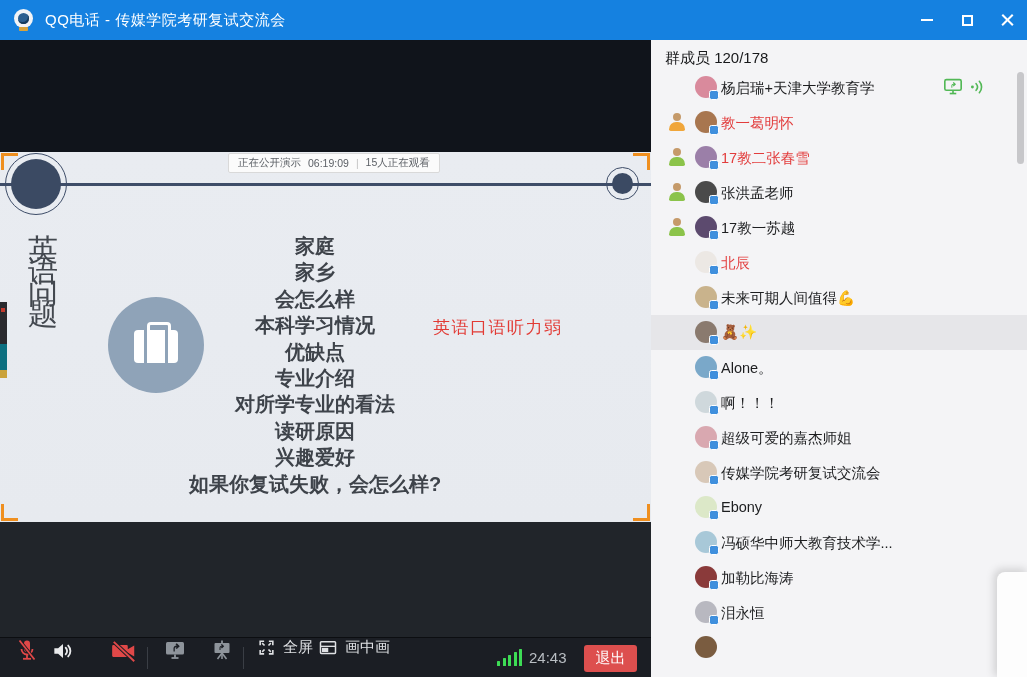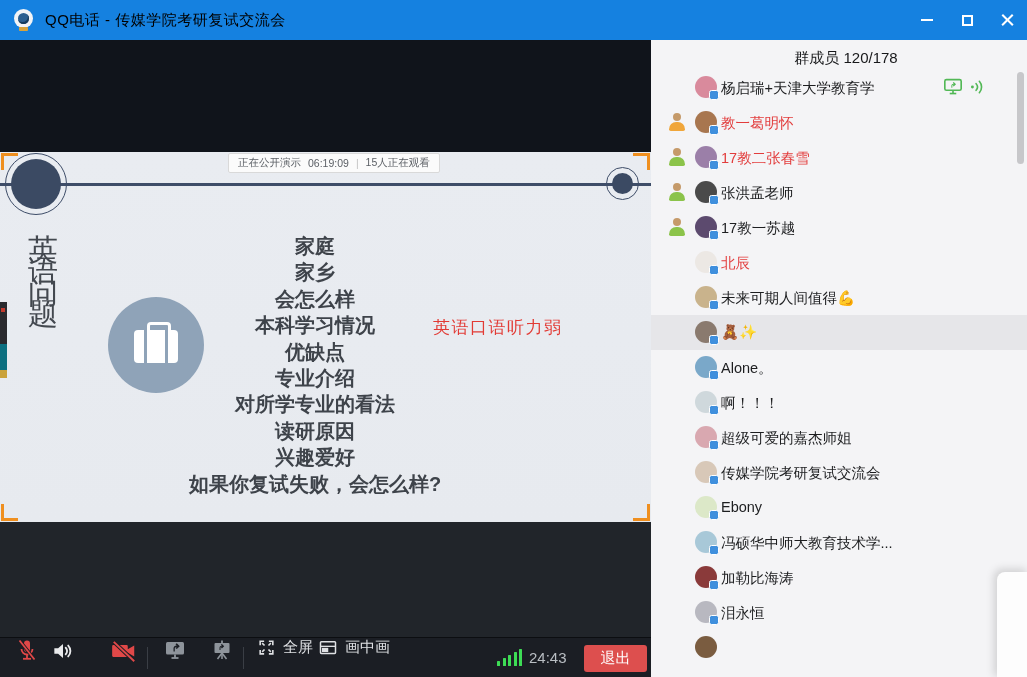--- a/index.html
+++ b/index.html
@@ -1,21 +1,21 @@
 <!DOCTYPE html>
 <html><head>
 <meta charset="utf-8">
 <style>
   * { margin:0; padding:0; box-sizing:border-box; }
   html,body { width:1027px; height:677px; overflow:hidden;
     font-family:"Liberation Sans","DejaVu Sans",sans-serif; background:#10141b; }
 
   
   #titlebar { position:absolute; left:0; top:0; width:1027px; height:40px;
-    background:#1581e0; display:flex; align-items:center; color:#000000; }
+    background:#1581e0; display:flex; align-items:center; color:#ffffff; }
   #qq-cam-icon { width:22px; height:22px; margin-left:13px; position:relative; }
   #qq-cam-icon .lens-outer { position:absolute; left:1px; top:0; width:19px; height:19px;
     border-radius:50%; background:#f2f4f6; box-shadow:inset 0 0 0 2px #béb; }
   #qq-cam-icon .lens-inner { position:absolute; left:5px; top:4px; width:11px; height:11px;
     border-radius:50%; background:#2b5f90; box-shadow:inset -1px -2px 0 #173c5e; }
   #qq-cam-icon .stand { position:absolute; left:6px; bottom:0; width:9px; height:4px;
     background:#d8a33c; border-radius:1px; }
   #title-text { margin-left:10px; font-size:15px; letter-spacing:.5px; }
   #win-controls { position:absolute; right:0; top:0; height:40px; display:flex; align-items:center; }
   .win-btn { width:40px; height:40px; display:flex; align-items:center; justify-content:center; cursor:default; }
@@ -81,28 +81,28 @@
 
   
   #call-toolbar { position:absolute; left:0; top:597px; width:651px; height:40px;
     background:#1b1e24; border-top:1px solid #0c0e11; }
   .tb-item { position:absolute; top:0; height:40px; display:flex; align-items:flex-start; cursor:default; }
   .tb-label { font-size:15px; color:#dfe1e4; margin-left:7px; }
   .tb-divider { position:absolute; top:9px; width:1px; height:22px; background:#3a3e45; }
   #signal-bars { position:absolute; left:497px; top:11px; display:flex; align-items:flex-end; gap:2.5px; }
   #signal-bars i { display:block; width:3px; background:#3ddc55; border-radius:.5px; }
   #timer { position:absolute; left:529px; top:11px; font-size:15px; color:#b9bec3; }
-  #exit-btn { position:absolute; left:584px; top:7px; width:63px; height:27px; background:#dd4f4e;
+  #exit-btn { position:absolute; left:584px; top:7px; width:53px; height:27px; background:#dd4f4e;
     border:none; border-radius:3px; color:#fff; font-size:15px; display:flex;
     align-items:center; justify-content:center; cursor:default; }
 
   
   #sidebar { position:absolute; left:651px; top:40px; width:376px; height:637px;
     background:#f4f4f6; overflow:hidden; }
-  #member-header { padding:9px 0 0 14px; font-size:15px; color:#17181a;text-align:center; }
+  #member-header { padding:9px 0 0 14px; font-size:15px; color:#17181a; }
   #member-list { position:absolute; left:0; top:30px; width:376px; }
   .member-row { position:relative; height:35px; width:376px; }
   .member-row.hl { background:#e6e6e9; }
   .m-status { position:absolute; left:17px; top:8px; width:18px; height:18px; }
   .m-status .head { position:absolute; left:5px; top:0; width:8px; height:8px; border-radius:50%; background:#c59a6a; }
   .m-status .body { position:absolute; left:1px; bottom:0; width:16px; height:9px; border-radius:8px 8px 2px 2px; }
   .m-avatar { position:absolute; left:44px; top:6px; width:22px; height:22px; border-radius:50%; }
   .m-badge { position:absolute; right:-2px; bottom:-2px; width:10px; height:10px;
     background:#3f8fdd; border:1.5px solid #fff; border-radius:2.5px; }
   .m-name { position:absolute; left:70px; top:9px; font-size:14.5px; color:#1d1e20; white-space:nowrap; }

